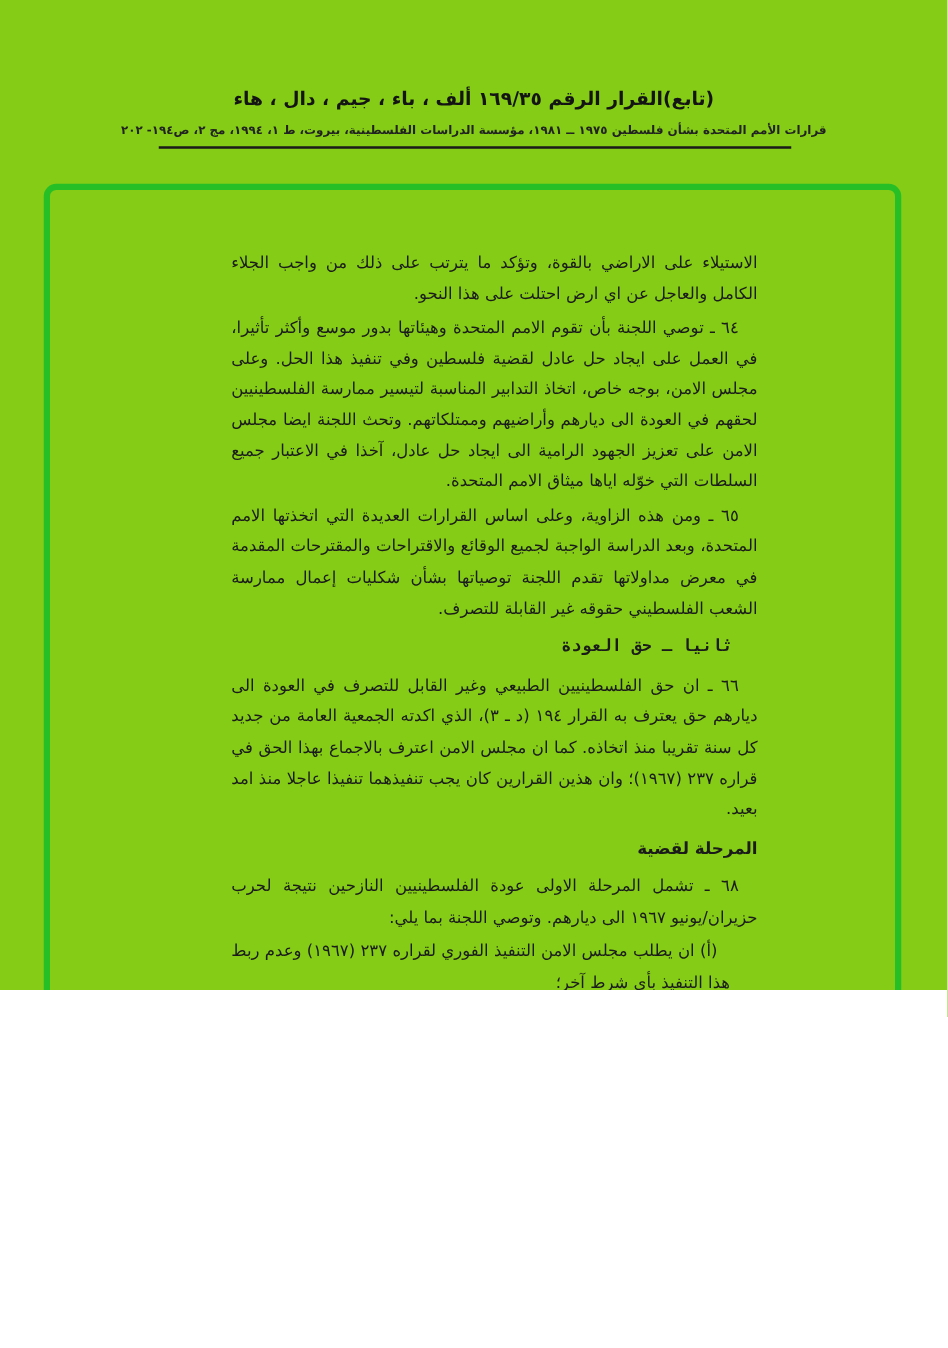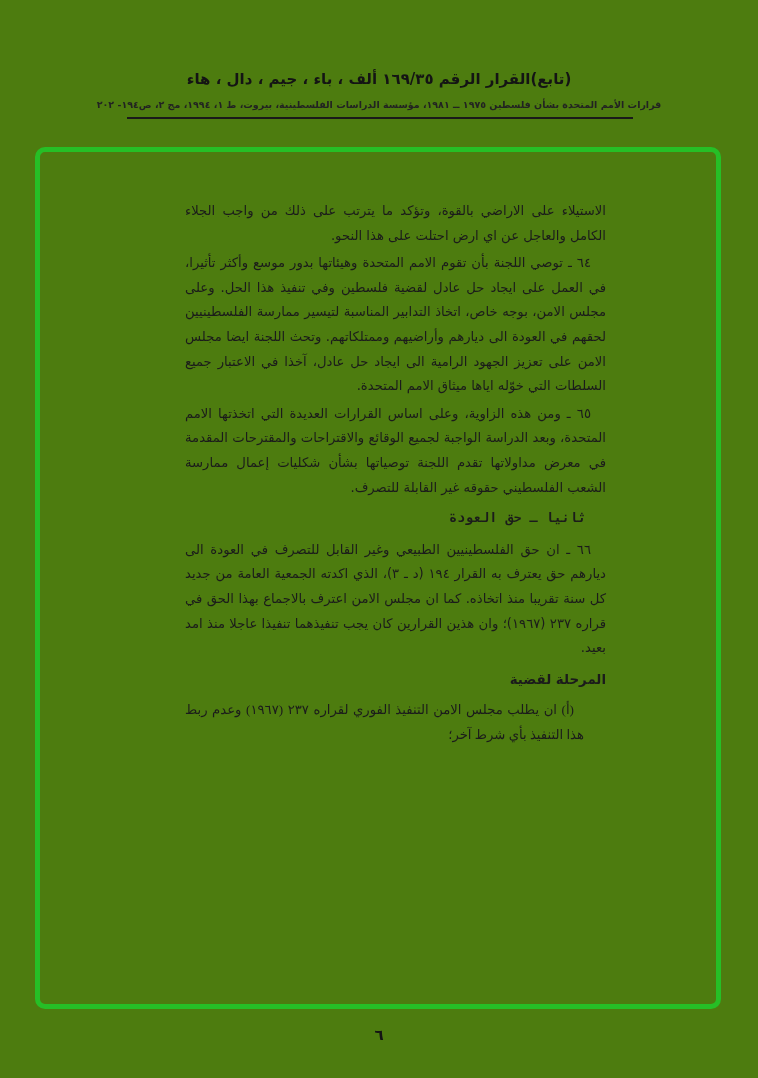--- a/index.html
+++ b/index.html
@@ -1,22 +1,22 @@
 <!DOCTYPE html>
 <html lang="ar"><head>
 <meta charset="utf-8">
 <style>
   * { margin: 0; padding: 0; box-sizing: border-box; }
   html, body { background: #ffffff; }
   .page {
     position: relative;
     width: 758px;
-    height: 1078px;
+    height: 792px;
     margin: 0 auto;
-    background: #4d7c0f;
+    background: #84cc16;
     color: #1b1b1b;
     font-family: "DejaVu Sans", sans-serif;
     overflow: hidden;
   }
   .doc-title {
     position: absolute;
     top: 70px; left: 0; right: 0;
     text-align: center;
     direction: rtl;
     font-weight: 700;
@@ -52,21 +52,21 @@
     width: 421px;
     direction: rtl;
     text-align: justify;
     font-size: 13.2px;
     line-height: 24.6px;
     color: #1b1b1b;
     margin-top: 36px;
   }
   .para { text-indent: 15px; margin: 0 0 3px 0; }
   .para.cont { text-indent: 0; }
-  .para.lettered { margin-right: 22px; text-indent: 10px; font-family: Liberation Serif, serif; }
+  .para.lettered { margin-right: 22px; text-indent: 10px; }
   .heading {
     font-weight: 700;
     text-align: right;
     font-size: 13.4px;
     margin: 7px 0 6px 0;
   }
   .heading.section { padding-right: 20px; font-family: Liberation Mono, monospace; }
   .page-number {
     position: absolute;
     top: 1026px; left: 0; right: 0;
@@ -89,20 +89,21 @@
 
   <div class="frame"></div>
 
   <main class="body-text">
     <p class="para cont">الاستيلاء على الاراضي بالقوة، وتؤكد ما يترتب على ذلك من واجب الجلاء الكامل والعاجل عن اي ارض احتلت على هذا النحو.</p>
     <p class="para">٦٤ ـ توصي اللجنة بأن تقوم الامم المتحدة وهيئاتها بدور موسع وأكثر تأثيرا، في العمل على ايجاد حل عادل لقضية فلسطين وفي تنفيذ هذا الحل. وعلى مجلس الامن، بوجه خاص، اتخاذ التدابير المناسبة لتيسير ممارسة الفلسطينيين لحقهم في العودة الى ديارهم وأراضيهم وممتلكاتهم. وتحث اللجنة ايضا مجلس الامن على تعزيز الجهود الرامية الى ايجاد حل عادل، آخذا في الاعتبار جميع السلطات التي خوّله اياها ميثاق الامم المتحدة.</p>
     <p class="para">٦٥ ـ ومن هذه الزاوية، وعلى اساس القرارات العديدة التي اتخذتها الامم المتحدة، وبعد الدراسة الواجبة لجميع الوقائع والاقتراحات والمقترحات المقدمة في معرض مداولاتها تقدم اللجنة توصياتها بشأن شكليات إعمال ممارسة الشعب الفلسطيني حقوقه غير القابلة للتصرف.</p>
     <p class="heading section">ثانيا ـ حق العودة</p>
     <p class="para">٦٦ ـ ان حق الفلسطينيين الطبيعي وغير القابل للتصرف في العودة الى ديارهم حق يعترف به القرار ١٩٤ (د ـ ٣)، الذي اكدته الجمعية العامة من جديد كل سنة تقريبا منذ اتخاذه. كما ان مجلس الامن اعترف بالاجماع بهذا الحق في قراره ٢٣٧ (١٩٦٧)؛ وان هذين القرارين كان يجب تنفيذهما تنفيذا عاجلا منذ امد بعيد.</p>
     <p class="heading phase">المرحلة لقضية</p>
+    <p class="para">٦٨ ـ تشمل المرحلة الاولى عودة الفلسطينيين النازحين نتيجة لحرب حزيران/يونيو ١٩٦٧ الى ديارهم. وتوصي اللجنة بما يلي:</p>
     <p class="para lettered">(أ) ان يطلب مجلس الامن التنفيذ الفوري لقراره ٢٣٧ (١٩٦٧) وعدم ربط هذا التنفيذ بأي شرط آخر؛</p>
   </main>
 
   <footer>
     <div class="page-number">٦</div>
   </footer>
 
 </div>
 
 </body></html>

